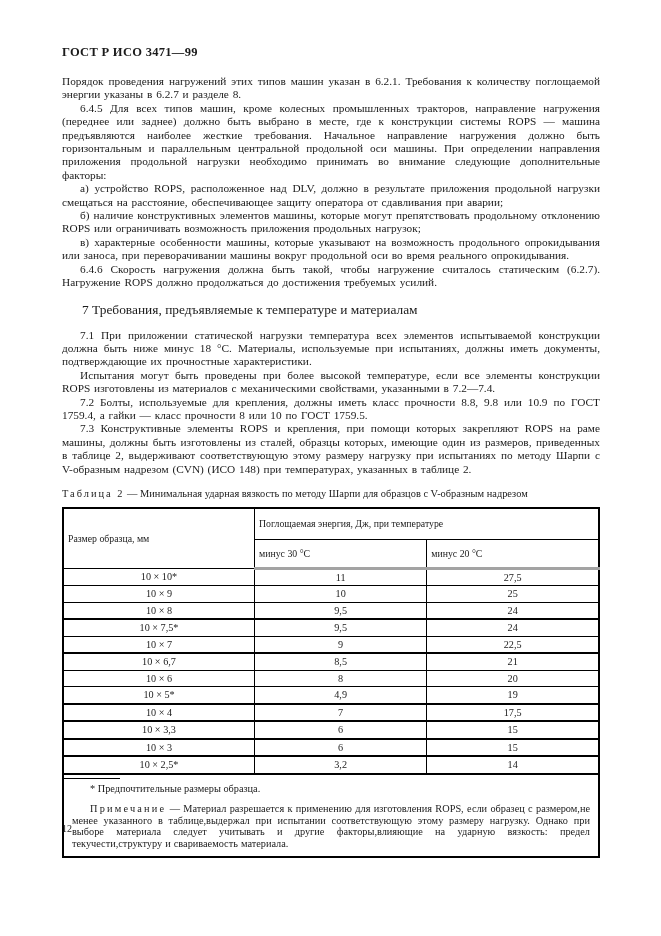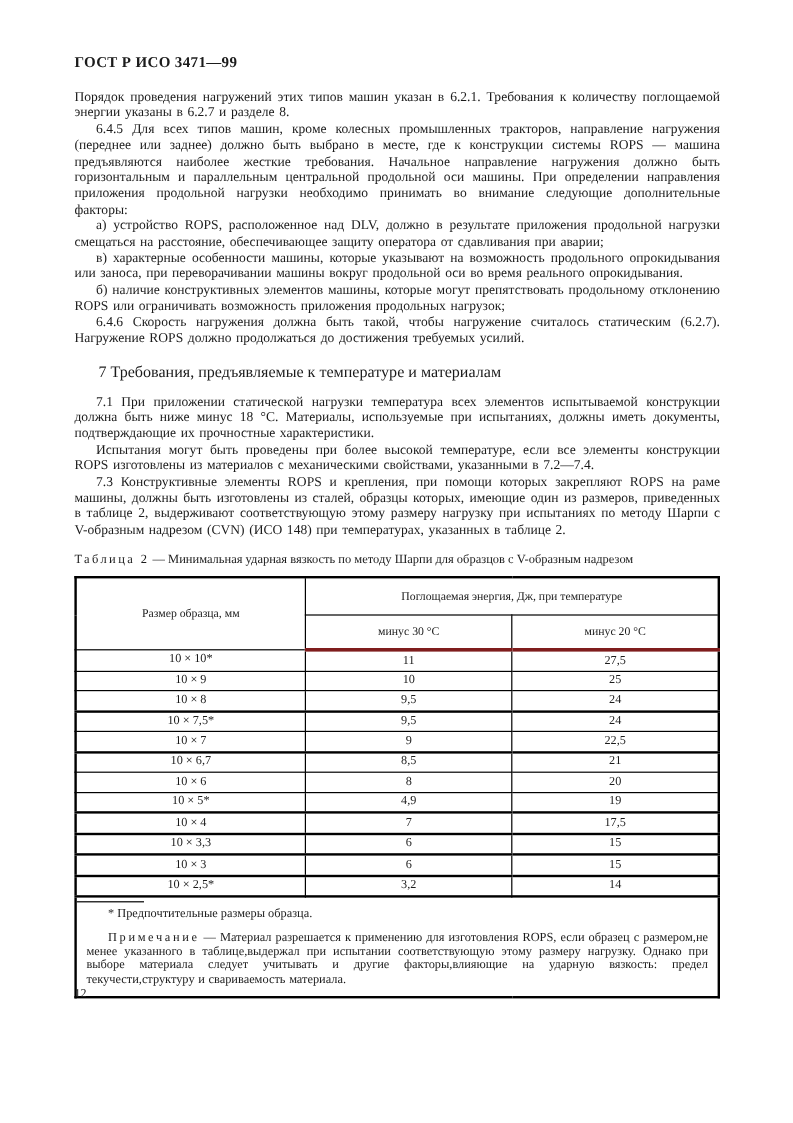--- a/index.html
+++ b/index.html
@@ -45,25 +45,25 @@
   table.spec {
     width: 538px;
     border-collapse: collapse;
     table-layout: fixed;
   }
   table.spec, table.spec th, table.spec td { border: 1px solid #000; }
   table.spec { border-width: 2px; }
   table.spec th {
     font-weight: normal;
     font-size: 9.8px;
-    text-align: center;
+    text-align: left;
     vertical-align: middle;
     padding: 2px 4px;
   }
-  table.spec thead tr.sub th { border-bottom: 3px solid #7f1d1d; }
+  table.spec thead tr.sub th { border-bottom: 3px solid #a3a3a3; }
   th.size-col { width: 182px; }
   table.spec thead tr.top th { height: 26px; }
   table.spec thead tr.sub th { height: 23px; }
   table.spec td {
     font-size: 10.2px;
     text-align: center;
     vertical-align: middle;
     height: 15.5px;
     padding: 0 16px;
     line-height: 1;
@@ -105,28 +105,29 @@
 <body>
 
 <div class="page">
   <div class="content">
 
     <p class="doc-header">ГОСТ Р ИСО 3471—99</p>
 
     <p class="para">Порядок проведения нагружений этих типов машин указан в 6.2.1. Требования к количеству поглощаемой энергии указаны в 6.2.7 и разделе 8.</p>
     <p class="para indent">6.4.5 Для всех типов машин, кроме колесных промышленных тракторов, направление нагружения (переднее или заднее) должно быть выбрано в месте, где к конструкции системы ROPS — машина предъявляются наиболее жесткие требования. Начальное направление нагружения должно быть горизонтальным и параллельным центральной продольной оси машины. При определении направления приложения продольной нагрузки необходимо принимать во внимание следующие дополнительные факторы:</p>
     <p class="para indent">а) устройство ROPS, расположенное над DLV, должно в результате приложения продольной нагрузки смещаться на расстояние, обеспечивающее защиту оператора от сдавливания при аварии;</p>
+    <p class="para indent">б) наличие конструктивных элементов машины, которые могут препятствовать продольному отклонению ROPS или ограничивать возможность приложения продольных нагрузок;</p>
     <p class="para indent">в) характерные особенности машины, которые указывают на возможность продольного опрокидывания или заноса, при переворачивании машины вокруг продольной оси во время реального опрокидывания.</p>
-    <p class="para indent">б) наличие конструктивных элементов машины, которые могут препятствовать продольному отклонению ROPS или ограничивать возможность приложения продольных нагрузок;</p>
     <p class="para indent">6.4.6 Скорость нагружения должна быть такой, чтобы нагружение считалось статическим (6.2.7). Нагружение ROPS должно продолжаться до достижения требуемых усилий.</p>
 
     <p class="section-heading">7 Требования, предъявляемые к температуре и материалам</p>
 
     <p class="para indent">7.1 При приложении статической нагрузки температура всех элементов испытываемой конструкции должна быть ниже минус 18 °С. Материалы, используемые при испытаниях, должны иметь документы, подтверждающие их прочностные характеристики.</p>
     <p class="para indent">Испытания могут быть проведены при более высокой температуре, если все элементы конструкции ROPS изготовлены из материалов с механическими свойствами, указанными в 7.2—7.4.</p>
+    <p class="para indent">7.2 Болты, используемые для крепления, должны иметь класс прочности 8.8, 9.8 или 10.9 по ГОСТ 1759.4, а гайки — класс прочности 8 или 10 по ГОСТ 1759.5.</p>
     <p class="para indent">7.3 Конструктивные элементы ROPS и крепления, при помощи которых закрепляют ROPS на раме машины, должны быть изготовлены из сталей, образцы которых, имеющие один из размеров, приведенных в таблице 2, выдерживают соответствующую этому размеру нагрузку при испытаниях по методу Шарпи с V-образным надрезом (CVN) (ИСО 148) при температурах, указанных в таблице 2.</p>
 
     <p class="tbl-caption"><span class="spaced">Таблица 2</span> <span>— Минимальная ударная вязкость по методу Шарпи для образцов с V-образным надрезом</span></p>
 
     <table class="spec">
       <thead>
         <tr class="top">
           <th class="size-col" rowspan="2">Размер образца, мм</th>
           <th colspan="2">Поглощаемая энергия, Дж, при температуре</th>
         </tr>

